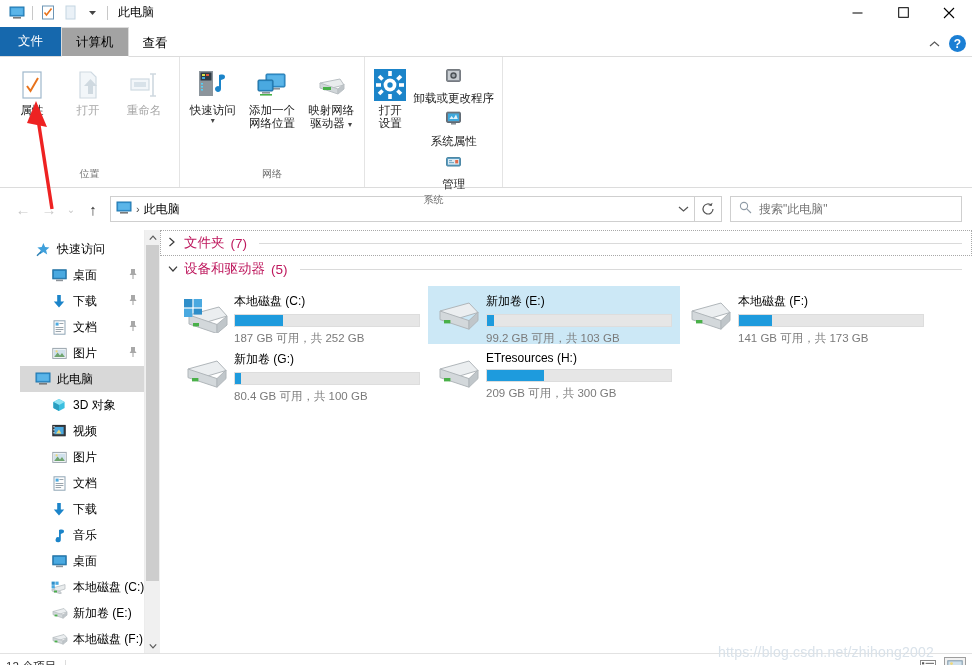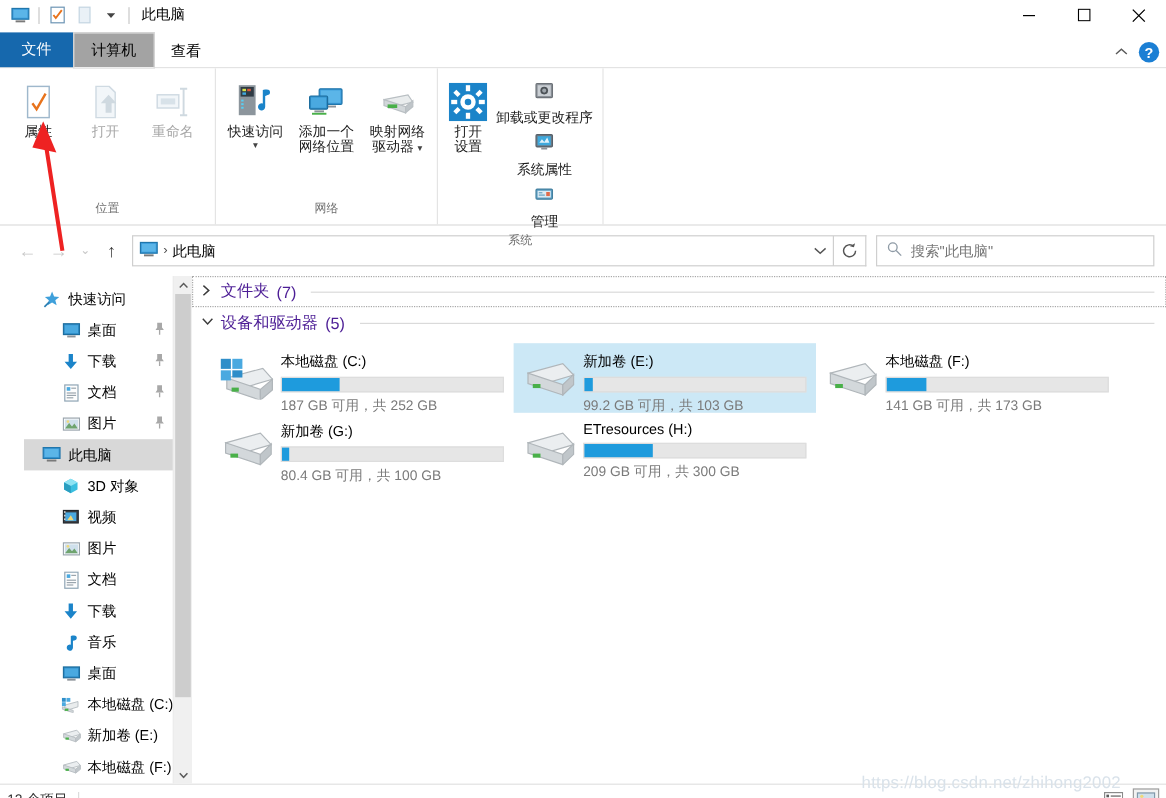--- a/index.html
+++ b/index.html
@@ -71,21 +71,21 @@
   .np-arrow.down{bottom:0;}
   .navitem{height:26px;display:flex;align-items:center;position:relative;white-space:nowrap;}
   .navitem .nlabel{font-size:12px;color:#000;}
   .navitem.sel{background:#d8d8d8;}
   .navitem .nico{width:18px;display:flex;align-items:center;justify-content:center;margin-right:5px;}
   .pin{position:absolute;right:22px;color:#9a9a9a;font-size:10px;}
 
   .filepane{flex:1;position:relative;overflow:hidden;background:#fff;}
   .group-head{display:flex;align-items:center;height:26px;padding-left:8px;gap:6px;}
   .group-head .gchev{font-size:10px;color:#3a3a3a;width:10px;}
-  .group-head .gtitle{font-size:13.5px;color:#4c1d95;white-space:nowrap;}
+  .group-head .gtitle{font-size:13.5px;color:#be185d;white-space:nowrap;}
   .group-head .gline{flex:1;height:1px;background:#dadada;margin:0 10px 0 6px;}
   .group-head.focus{outline:1px dotted #a8a8a8;outline-offset:-1px;}
 
   .tiles{display:flex;flex-wrap:wrap;padding:4px 0 0 16px;}
   .tile{width:252px;height:58px;display:flex;align-items:flex-start;padding:6px 0 0 0;box-sizing:border-box;}
   .tile.sel{background:#cce8f6;}
   .tile .ticon{width:58px;display:flex;align-items:center;justify-content:center;height:46px;}
   .tile .tinfo{flex:1;padding-top:1px;}
   .tile .tname{font-size:12px;color:#000;margin-bottom:4px;white-space:nowrap;}
   .bar{height:13px;background:#e6e6e6;border:1px solid #ddd;box-sizing:border-box;width:186px;}

